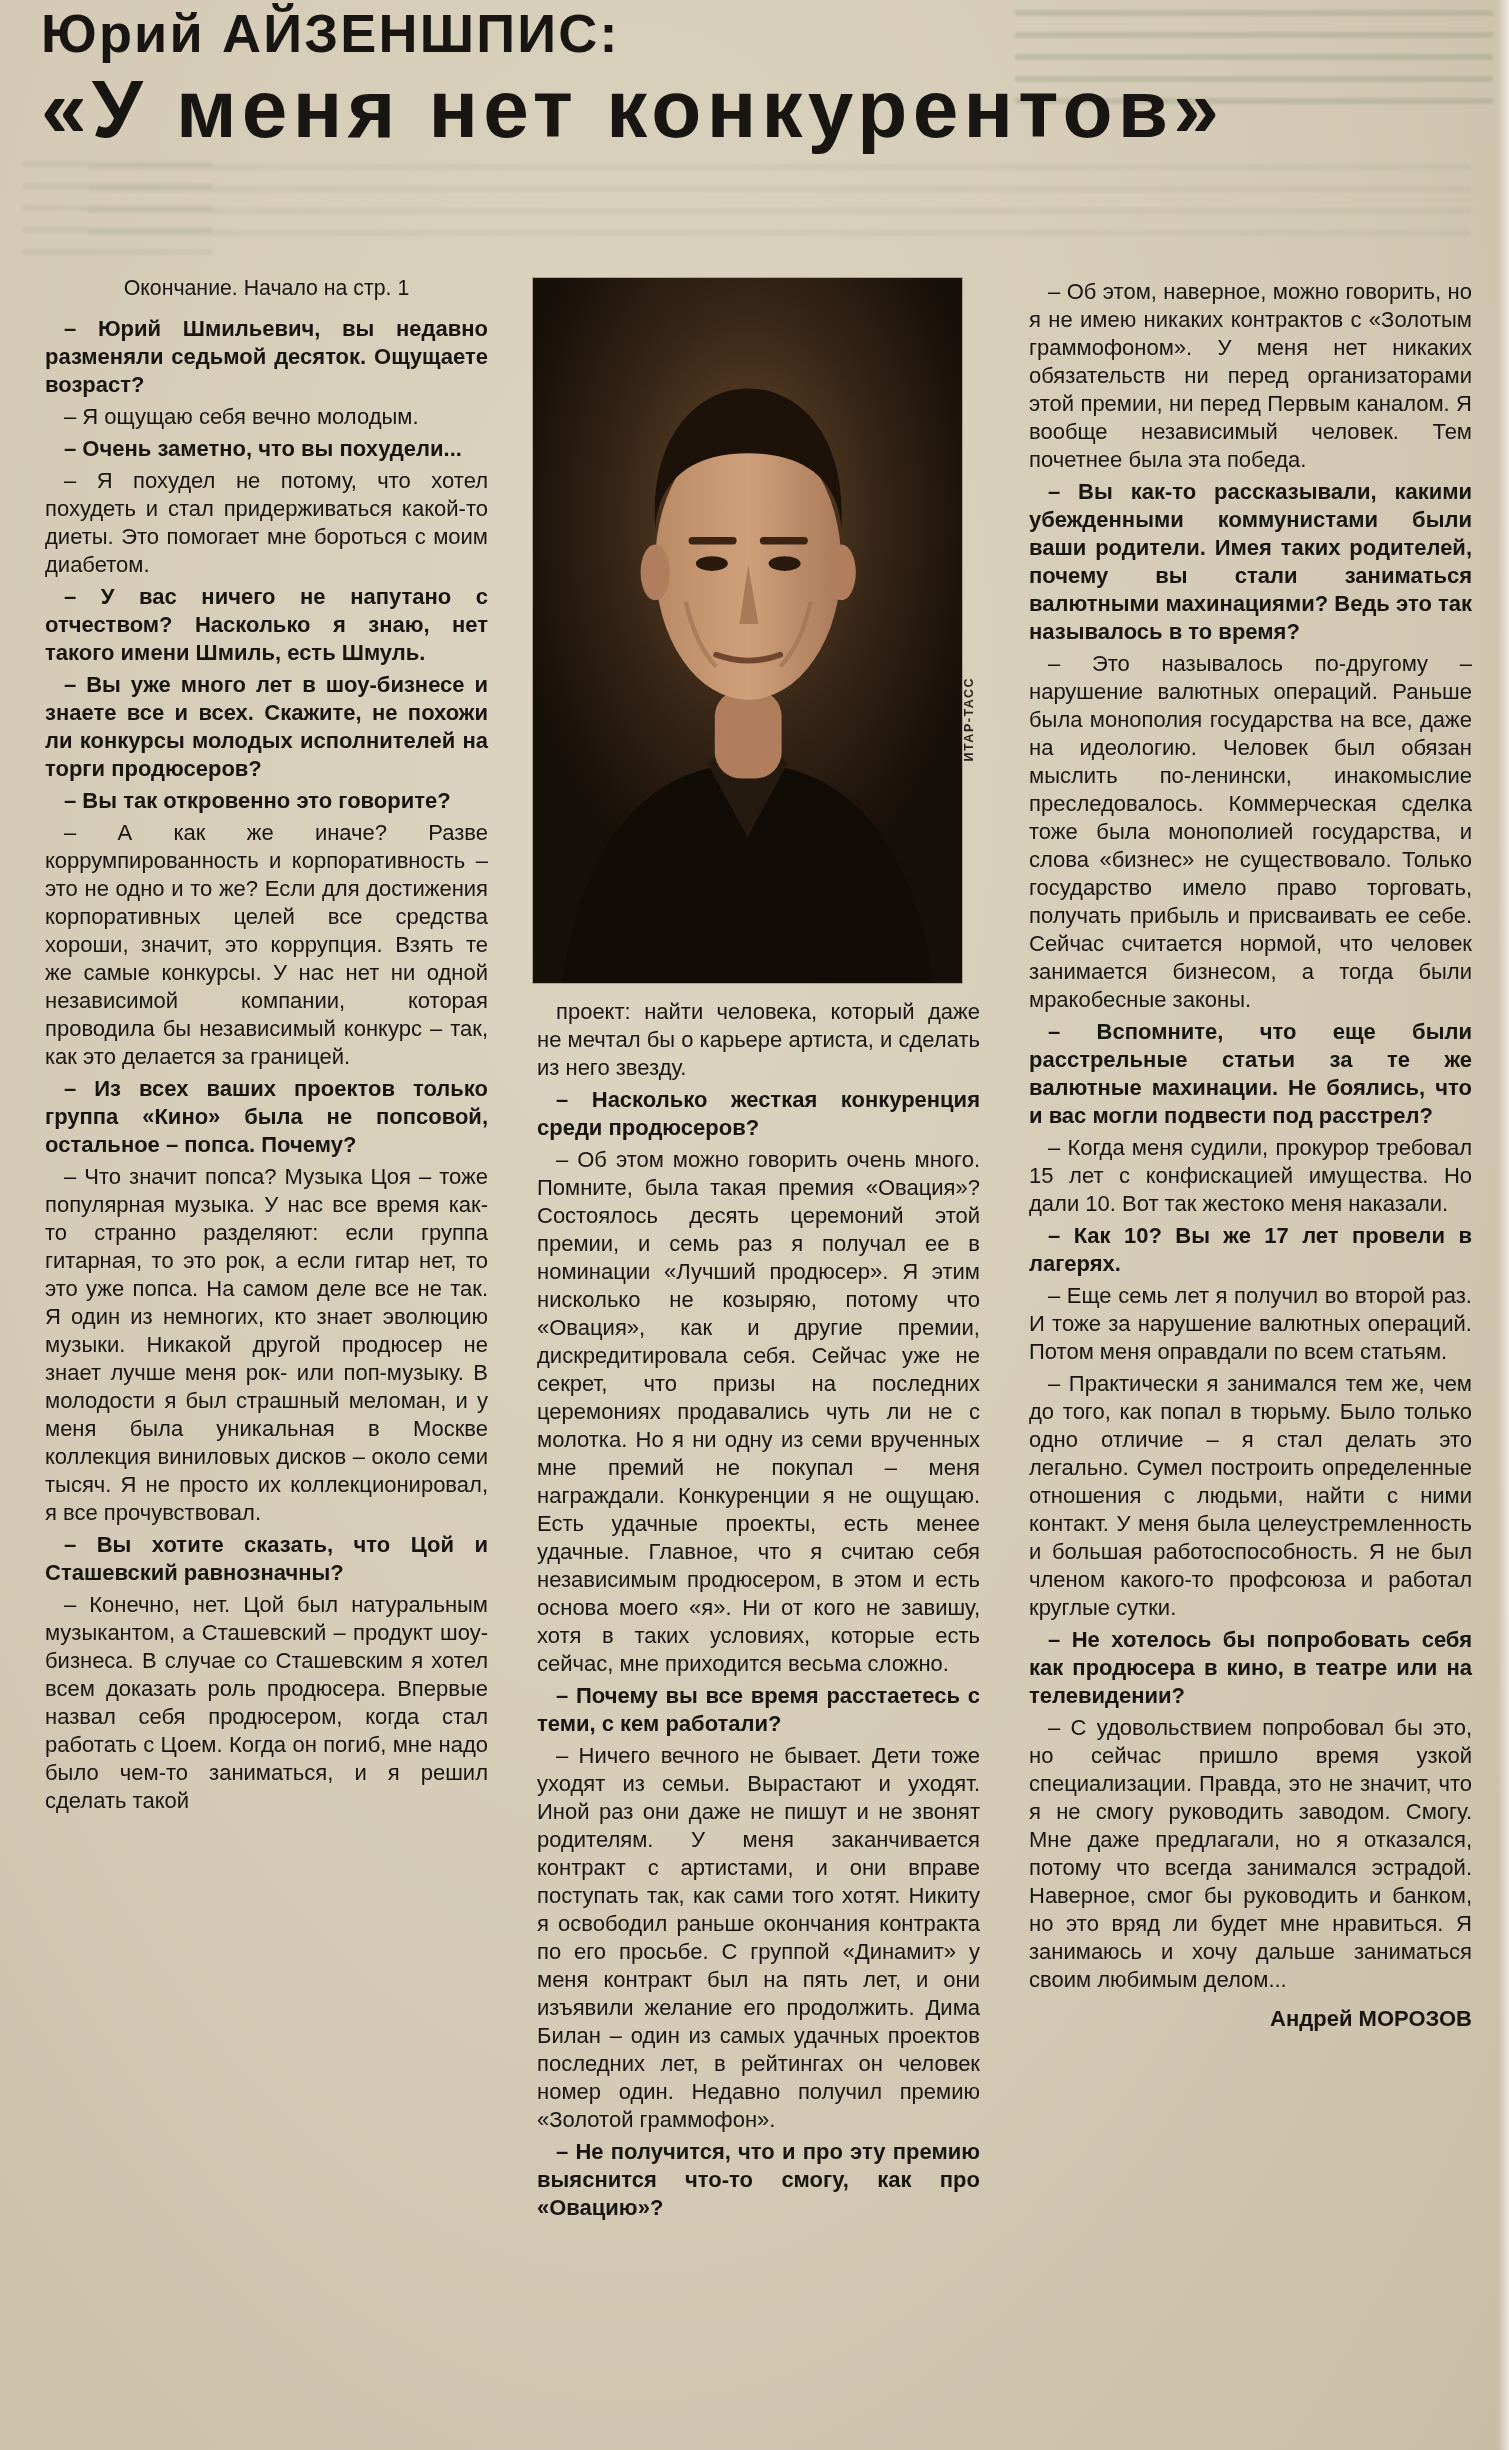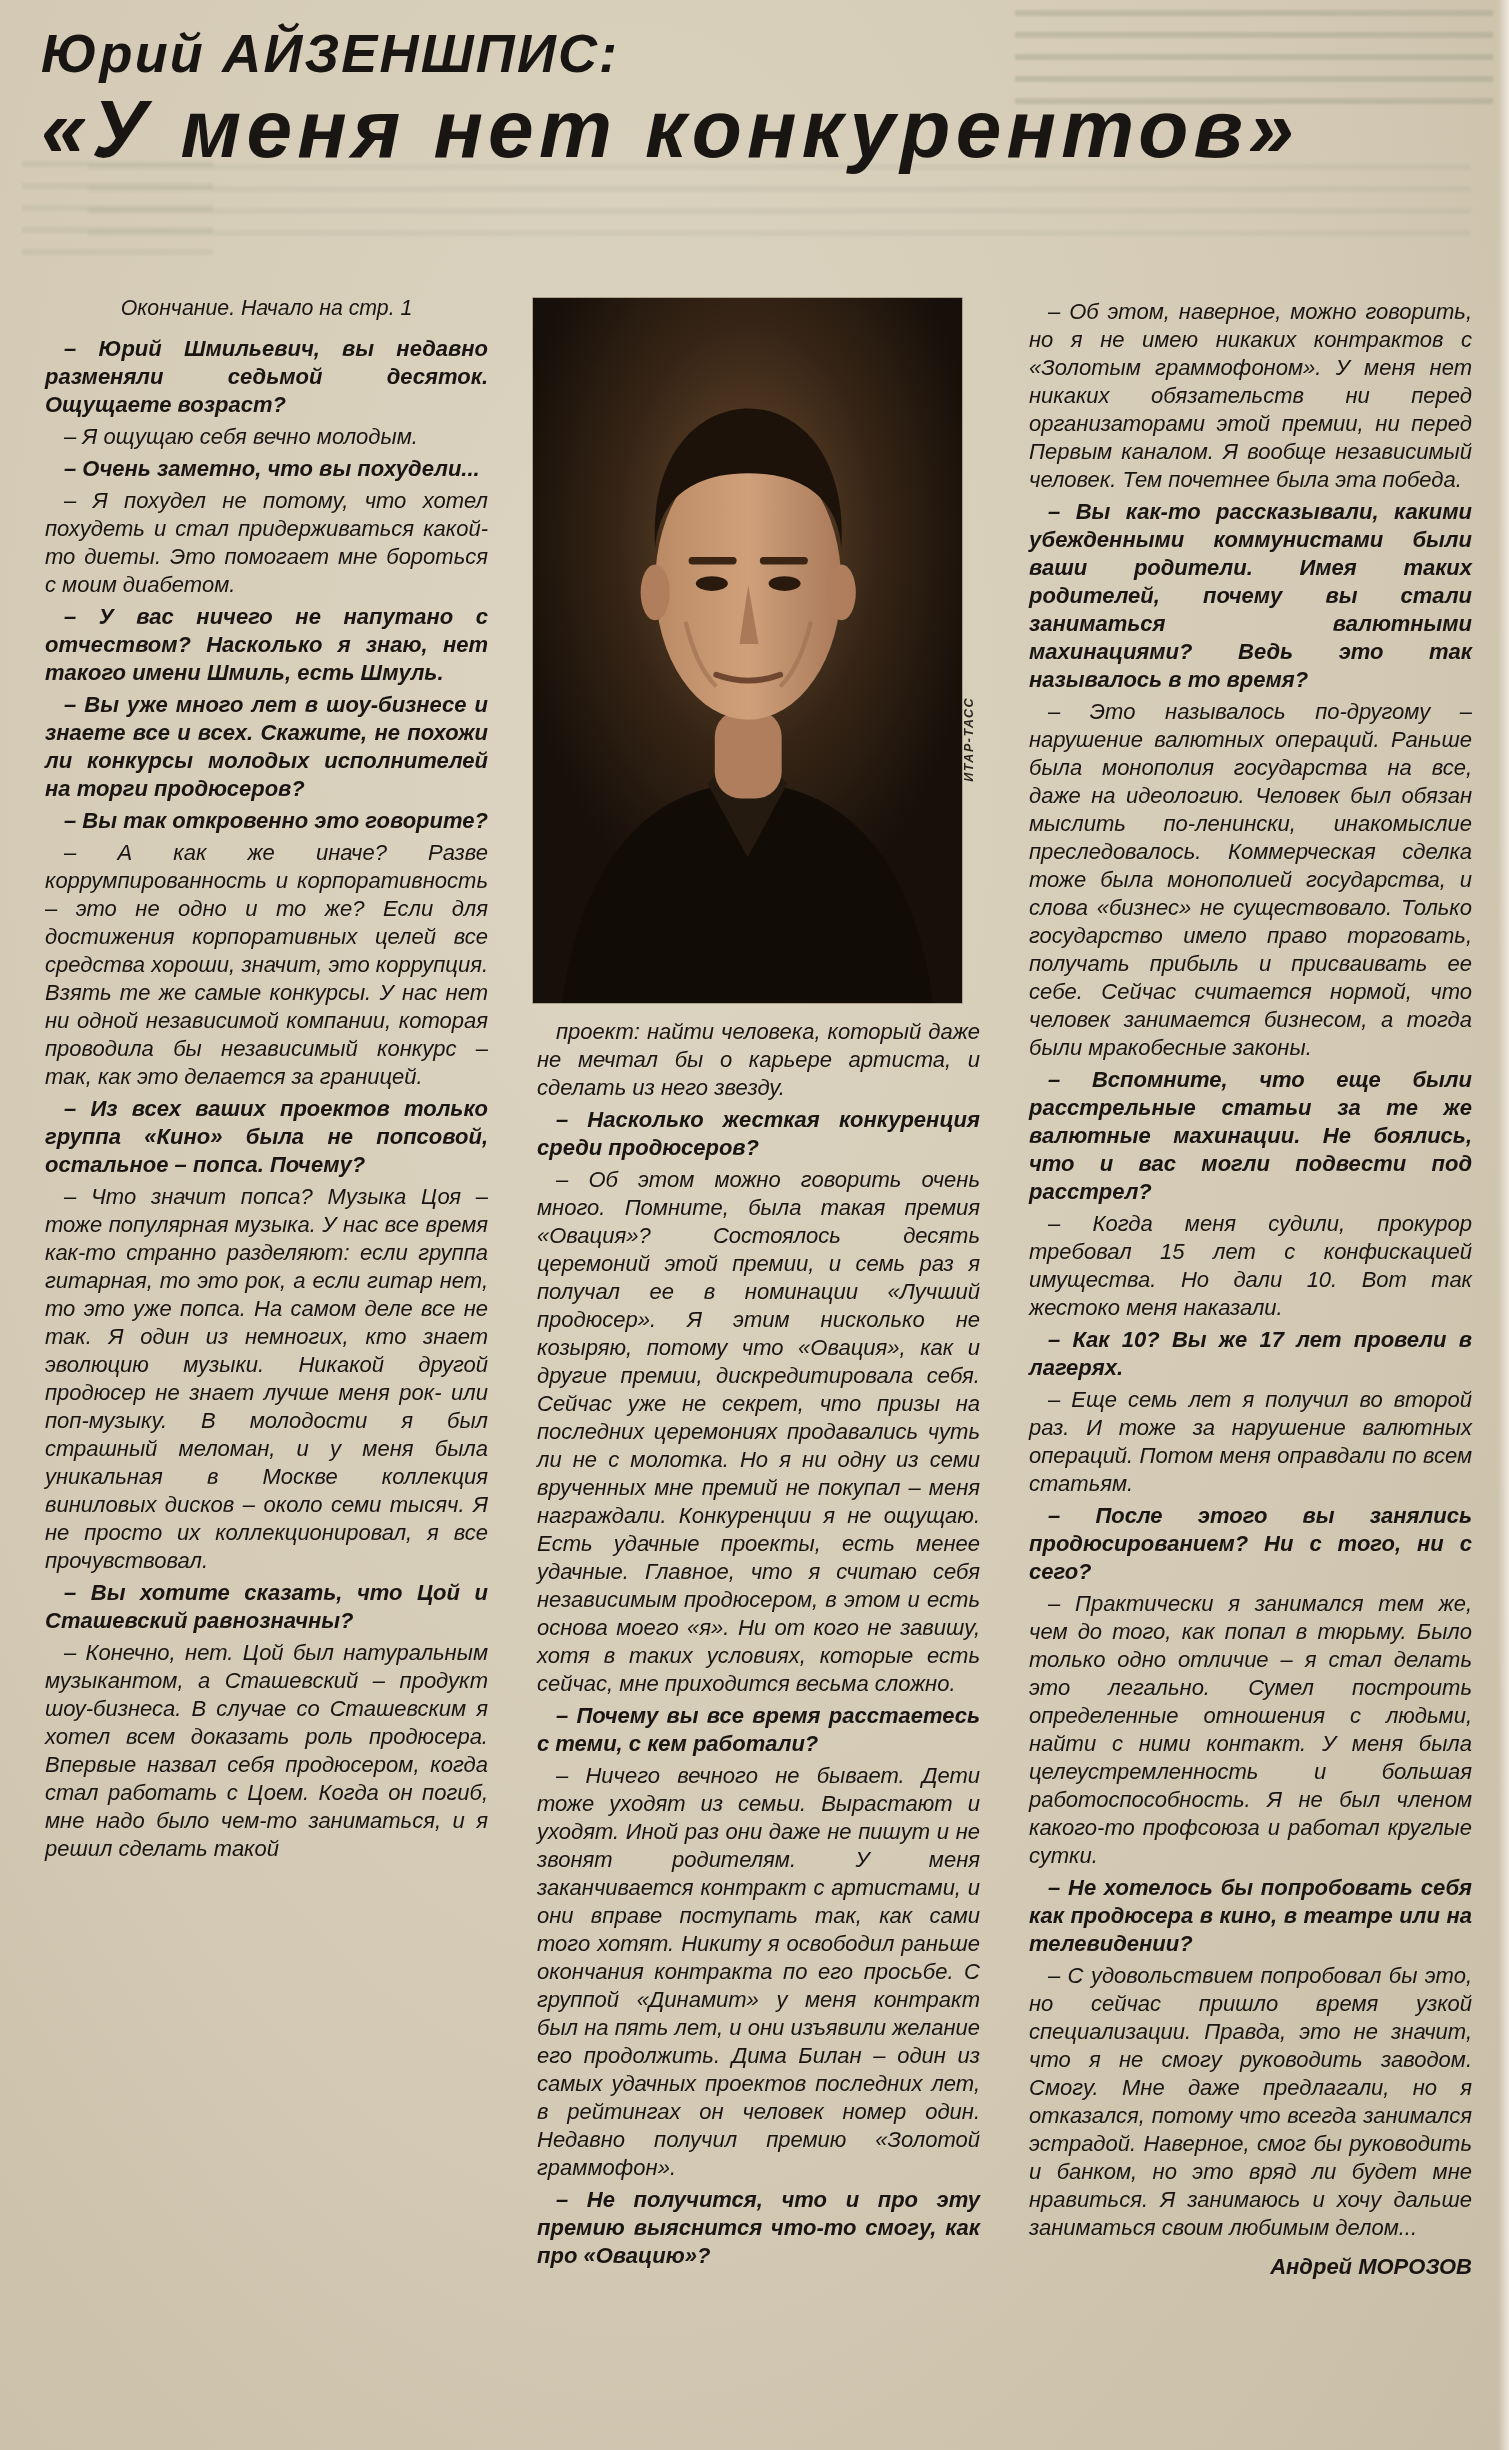--- a/index.html
+++ b/index.html
@@ -17,21 +17,21 @@
   .bleed{
     position:absolute;pointer-events:none;opacity:.12;filter:blur(0.9px);
     background:repeating-linear-gradient(
       to bottom,
       transparent 0 5.9px, #5f7055 5.9px 11.8px, transparent 11.8px 22px);
   }
   .bleed.top-right{left:1015px;top:4.4px;width:478px;height:110px;opacity:.18;}
   .bleed.mid-gap{left:88px;top:158px;width:1383px;height:88px;opacity:.07;}
   .bleed.left-rail{left:22px;top:155px;width:191px;height:110px;opacity:.08;}
 
-  .page{position:relative;width:100%;height:100%;box-sizing:border-box;padding:25px 34px 22px 41px;font-style:italic;}
+  .page{position:relative;width:100%;height:100%;box-sizing:border-box;padding:5px 34px 22px 41px;}
 
   .kicker{
     font-size:54px;font-weight:bold;letter-spacing:2.2px;line-height:1.05;
     margin:0 0 1.5px 0;
   }
   .headline{
     font-size:82px;font-weight:bold;letter-spacing:5.2px;line-height:1.0;
     white-space:nowrap;margin:5.9px 0 0 0;
   }
 
@@ -143,21 +143,20 @@
     </div>
 
     <div class="col">
         <p class="para a">– Об этом, наверное, можно говорить, но я не имею никаких контрактов с «Золотым граммофоном». У меня нет никаких обязательств ни перед организаторами этой премии, ни перед Первым каналом. Я вообще независимый человек. Тем почетнее была эта победа.</p>
         <p class="para q">– Вы как-то рассказывали, какими убежденными коммунистами были ваши родители. Имея таких родителей, почему вы стали заниматься валютными махинациями? Ведь это так называлось в то время?</p>
         <p class="para a">– Это называлось по-другому – нарушение валютных операций. Раньше была монополия государства на все, даже на идеологию. Человек был обязан мыслить по-ленински, инакомыслие преследовалось. Коммерческая сделка тоже была монополией государства, и слова «бизнес» не существовало. Только государство имело право торговать, получать прибыль и присваивать ее себе. Сейчас считается нормой, что человек занимается бизнесом, а тогда были мракобесные законы.</p>
         <p class="para q">– Вспомните, что еще были расстрельные статьи за те же валютные махинации. Не боялись, что и вас могли подвести под расстрел?</p>
         <p class="para a">– Когда меня судили, прокурор требовал 15 лет с конфискацией имущества. Но дали 10. Вот так жестоко меня наказали.</p>
         <p class="para q">– Как 10? Вы же 17 лет провели в лагерях.</p>
         <p class="para a">– Еще семь лет я получил во второй раз. И тоже за нарушение валютных операций. Потом меня оправдали по всем статьям.</p>
-        <p class="para q">– После этого вы занялись продюсированием? Ни с того, ни с сего?</p>
         <p class="para a">– Практически я занимался тем же, чем до того, как попал в тюрьму. Было только одно отличие – я стал делать это легально. Сумел построить определенные отношения с людьми, найти с ними контакт. У меня была целеустремленность и большая работоспособность. Я не был членом какого-то профсоюза и работал круглые сутки.</p>
         <p class="para q">– Не хотелось бы попробовать себя как продюсера в кино, в театре или на телевидении?</p>
         <p class="para a">– С удовольствием попробовал бы это, но сейчас пришло время узкой специализации. Правда, это не значит, что я не смогу руководить заводом. Смогу. Мне даже предлагали, но я отказался, потому что всегда занимался эстрадой. Наверное, смог бы руководить и банком, но это вряд ли будет мне нравиться. Я занимаюсь и хочу дальше заниматься своим любимым делом...</p>
         <p class="para byline">Андрей МОРОЗОВ</p>
       </div>
 
   </div>
 </div>
 
 

